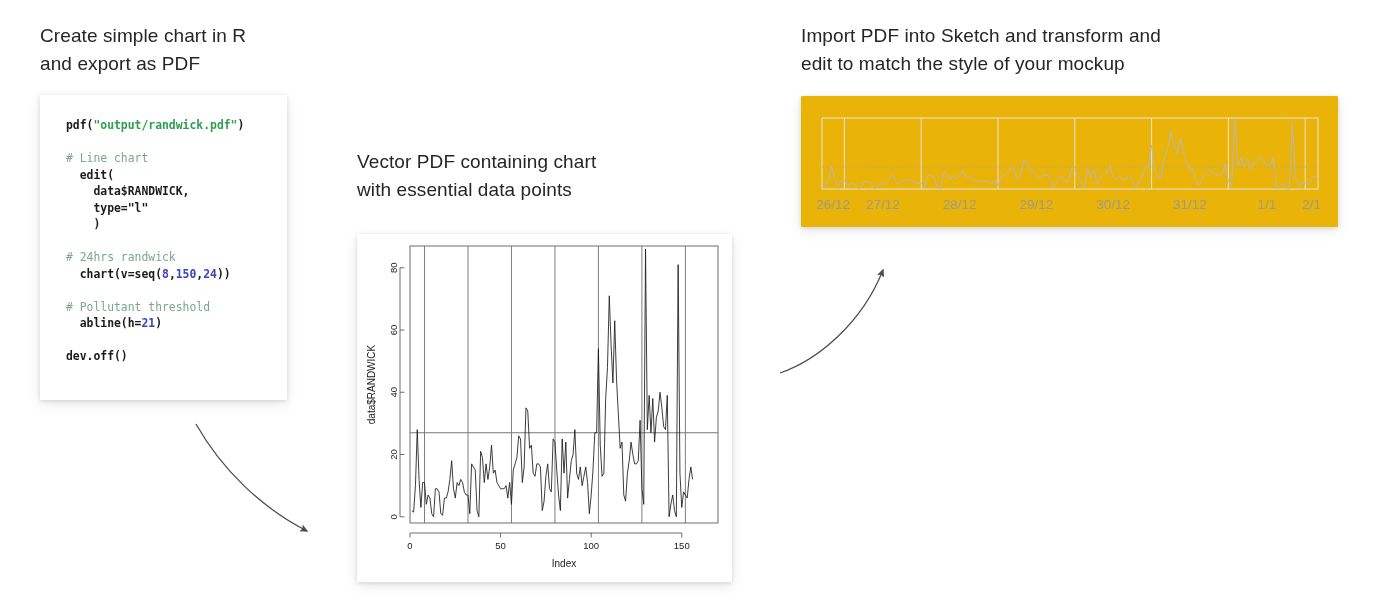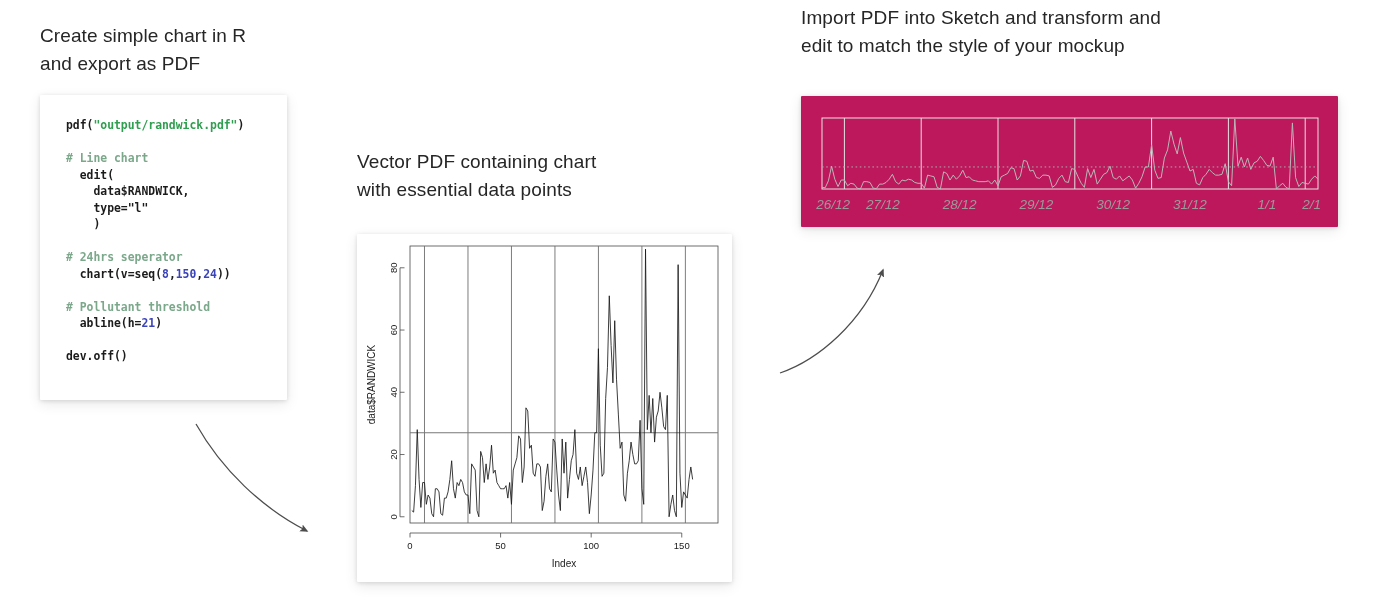--- a/index.html
+++ b/index.html
@@ -20,21 +20,21 @@
     position: absolute;
     font-size: 19px;
     line-height: 1.45;
     color: #262626;
     font-weight: 400;
     letter-spacing: 0.1px;
     white-space: pre-line;
   }
   #caption-r      { left: 40px;  top: 22px;  width: 300px; }
   #caption-pdf    { left: 357px; top: 148px; width: 320px; }
-  #caption-sketch { left: 801px; top: 4px;  width: 470px; }
+  #caption-sketch { left: 801px; top: 22px;  width: 470px; }
 
   
   #code-card {
     position: absolute;
     left: 40px;
     top: 95px;
     width: 247px;
     height: 305px;
     background: #ffffff;
     box-shadow: 0 1px 4px rgba(0,0,0,0.13), 0 4px 14px rgba(0,0,0,0.09);
@@ -44,21 +44,21 @@
   }
   #code-block {
     font-family: "DejaVu Sans Mono", "Liberation Mono", monospace;
     font-size: 11.4px;
     line-height: 16.5px;
     color: #1b1b1b;
     white-space: pre;
     font-weight: 700;
     margin: 0;
   }
-  .tok-comment { color: #7ba88a; font-weight: 700; }
+  .tok-comment { color: #7ba88a; font-weight: 400; }
   .tok-string  { color: #2e9e4f; font-weight: 700; }
   .tok-num     { color: #3b43b8; font-weight: 700; }
   .tok-plain   { color: #1b1b1b; }
 
   
   #rchart-card {
     position: absolute;
     left: 357px;
     top: 234px;
     width: 375px;
@@ -69,24 +69,23 @@
   }
   #rchart-svg { display: block; width: 375px; height: 348px; }
 
   
   #sketch-card {
     position: absolute;
     left: 801px;
     top: 96px;
     width: 537px;
     height: 131px;
-    background: #be185d;
+    background: #eab308;
     box-shadow: 0 1px 4px rgba(0,0,0,0.13), 0 4px 14px rgba(0,0,0,0.09);
     border-radius: 1px;
-    font-style: italic;
   }
   #sketch-svg { display: block; width: 537px; height: 131px; }
 
   
   .arrow-layer {
     position: absolute;
     left: 0; top: 0;
     width: 1400px; height: 604px;
     pointer-events: none;
   }
@@ -105,21 +104,21 @@
 
 <div id="code-card">
   <pre id="code-block"><span class="tok-plain">pdf(</span><span class="tok-string">"output/randwick.pdf"</span><span class="tok-plain">)</span>
 
 <span class="tok-comment"># Line chart</span>
 <span class="tok-plain">  edit(</span>
 <span class="tok-plain">    data$RANDWICK,</span>
 <span class="tok-plain">    type="l"</span>
 <span class="tok-plain">    )</span>
 
-<span class="tok-comment"># 24hrs seperator</span>
+<span class="tok-comment"># 24hrs randwick</span>
 <span class="tok-plain">  chart(v=seq(</span><span class="tok-num">8</span><span class="tok-plain">,</span><span class="tok-num">150</span><span class="tok-plain">,</span><span class="tok-num">24</span><span class="tok-plain">))</span>
 
 <span class="tok-comment"># Pollutant threshold</span>
 <span class="tok-plain">  abline(h=</span><span class="tok-num">21</span><span class="tok-plain">)</span>
 
 <span class="tok-plain">dev.off()</span></pre>
 </div>
 
 <div id="rchart-card">
   <svg id="rchart-svg" viewBox="0 0 375 348">

